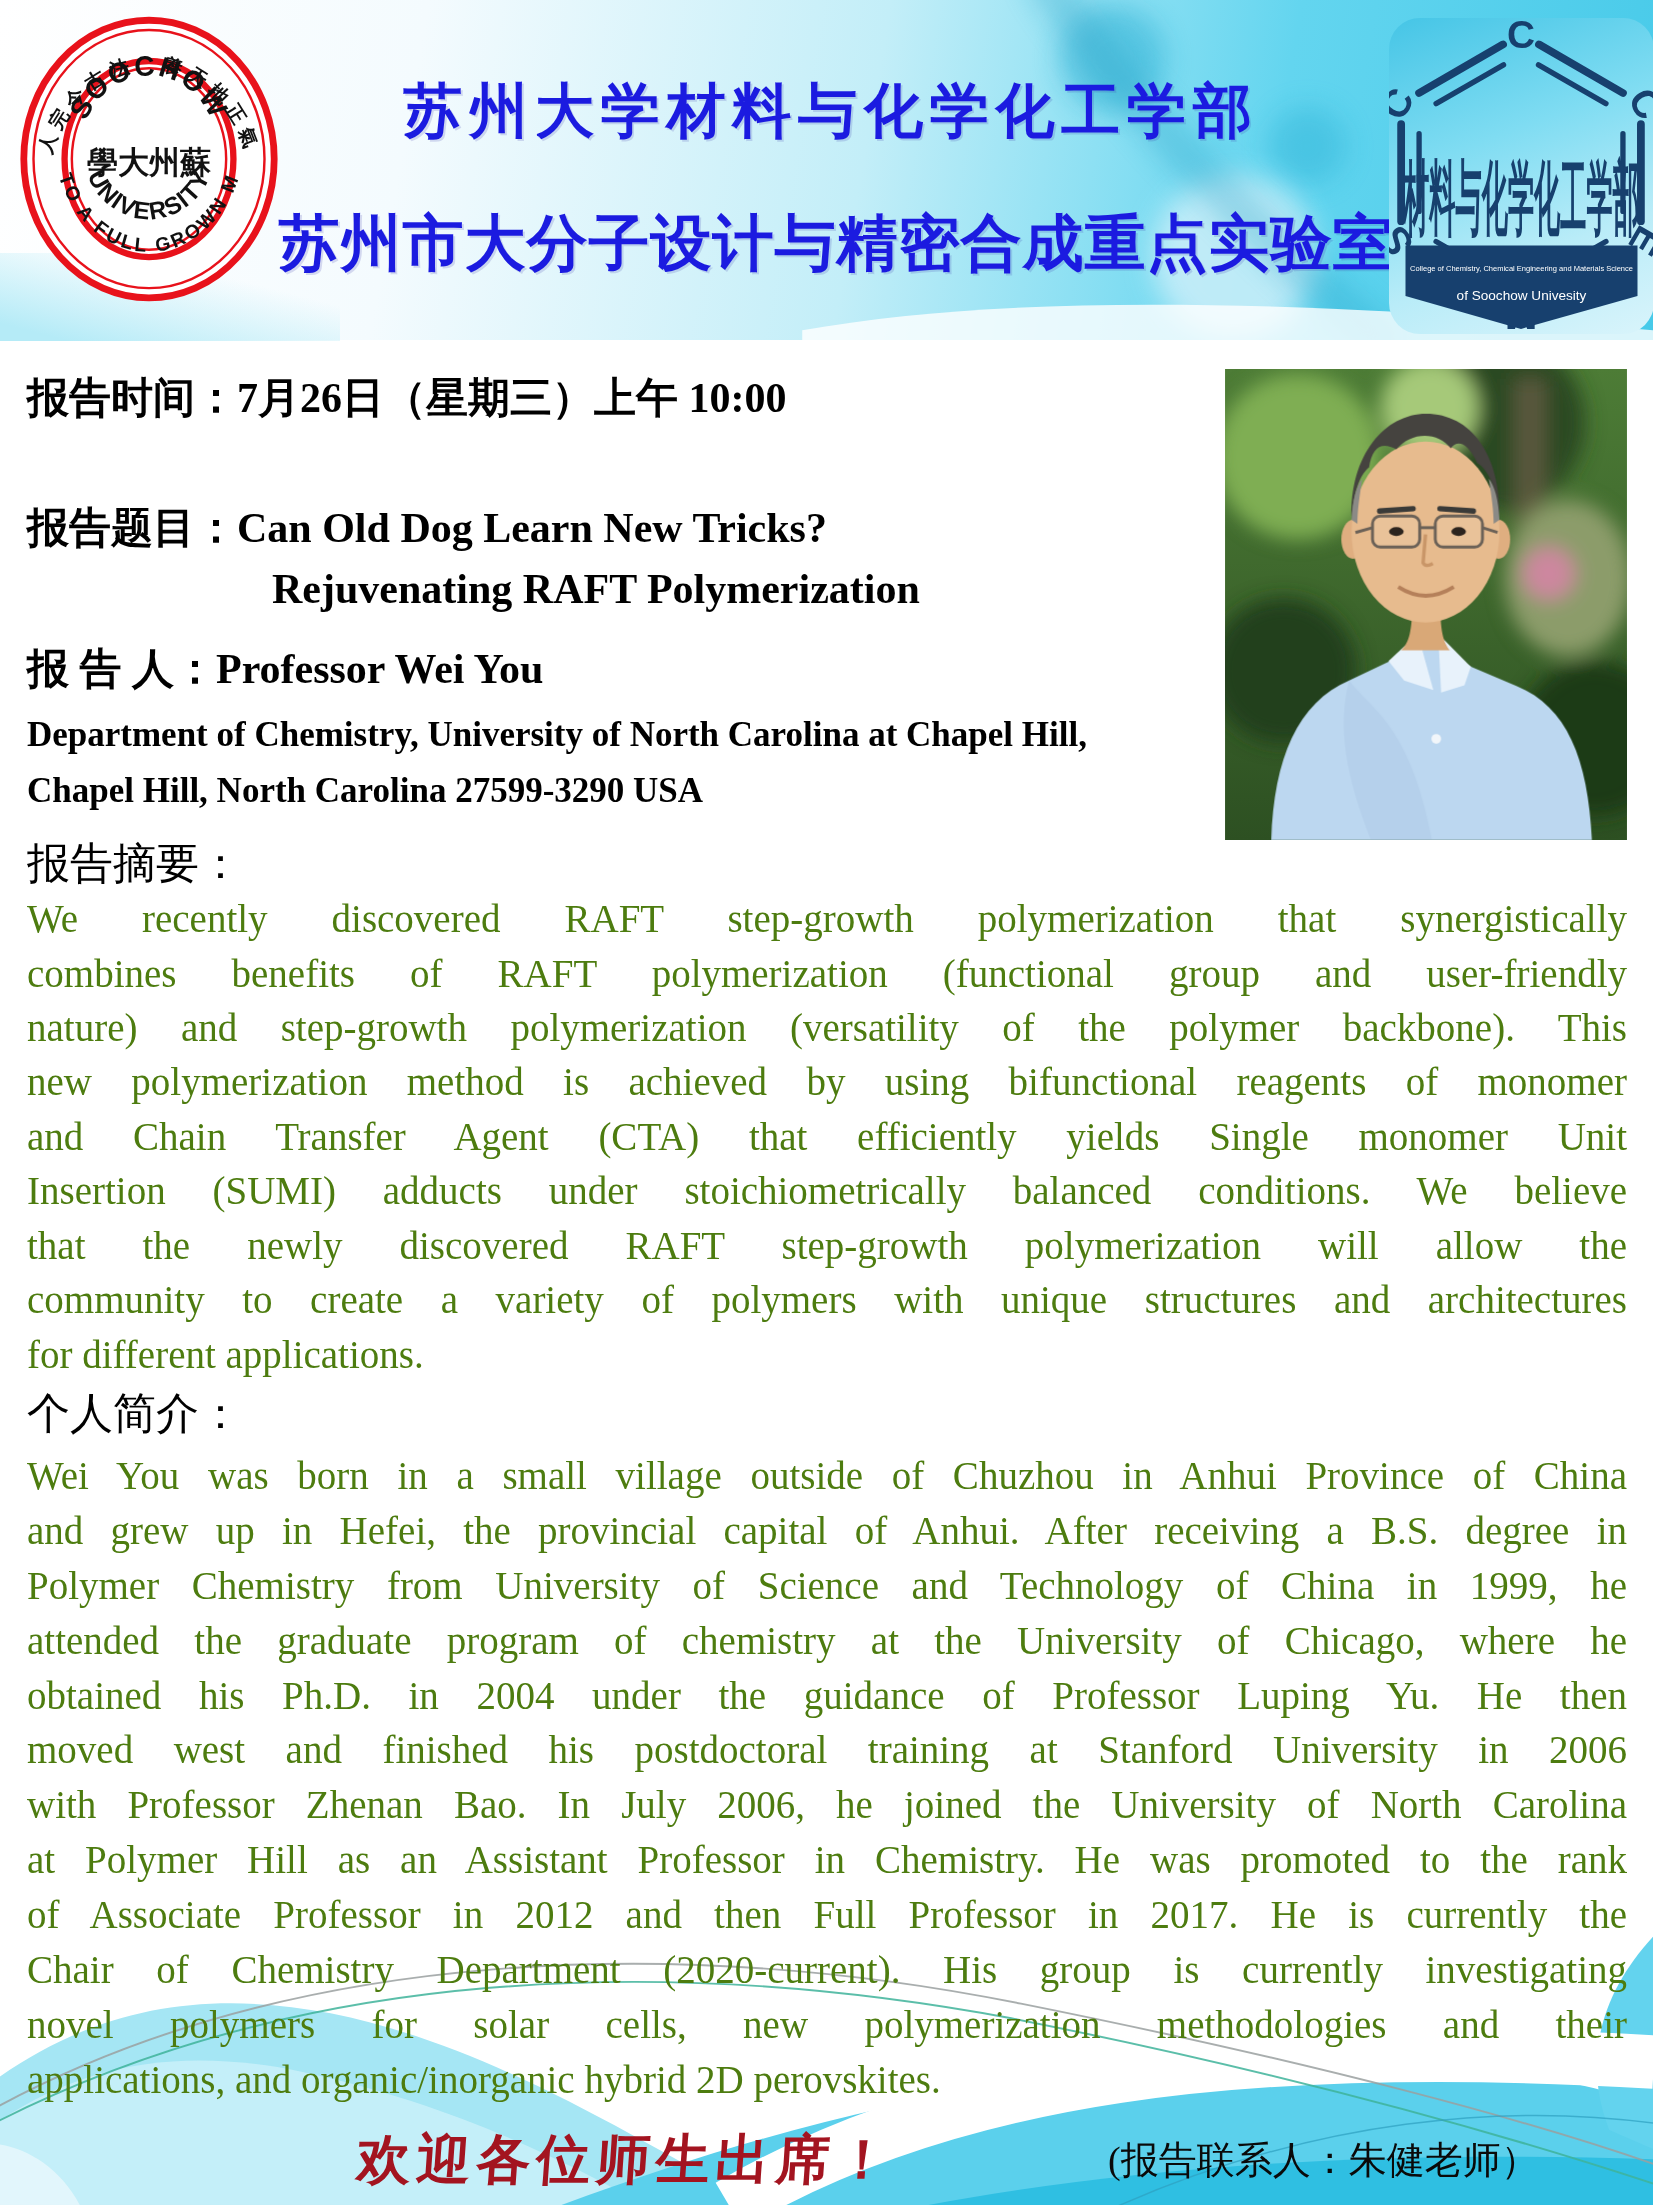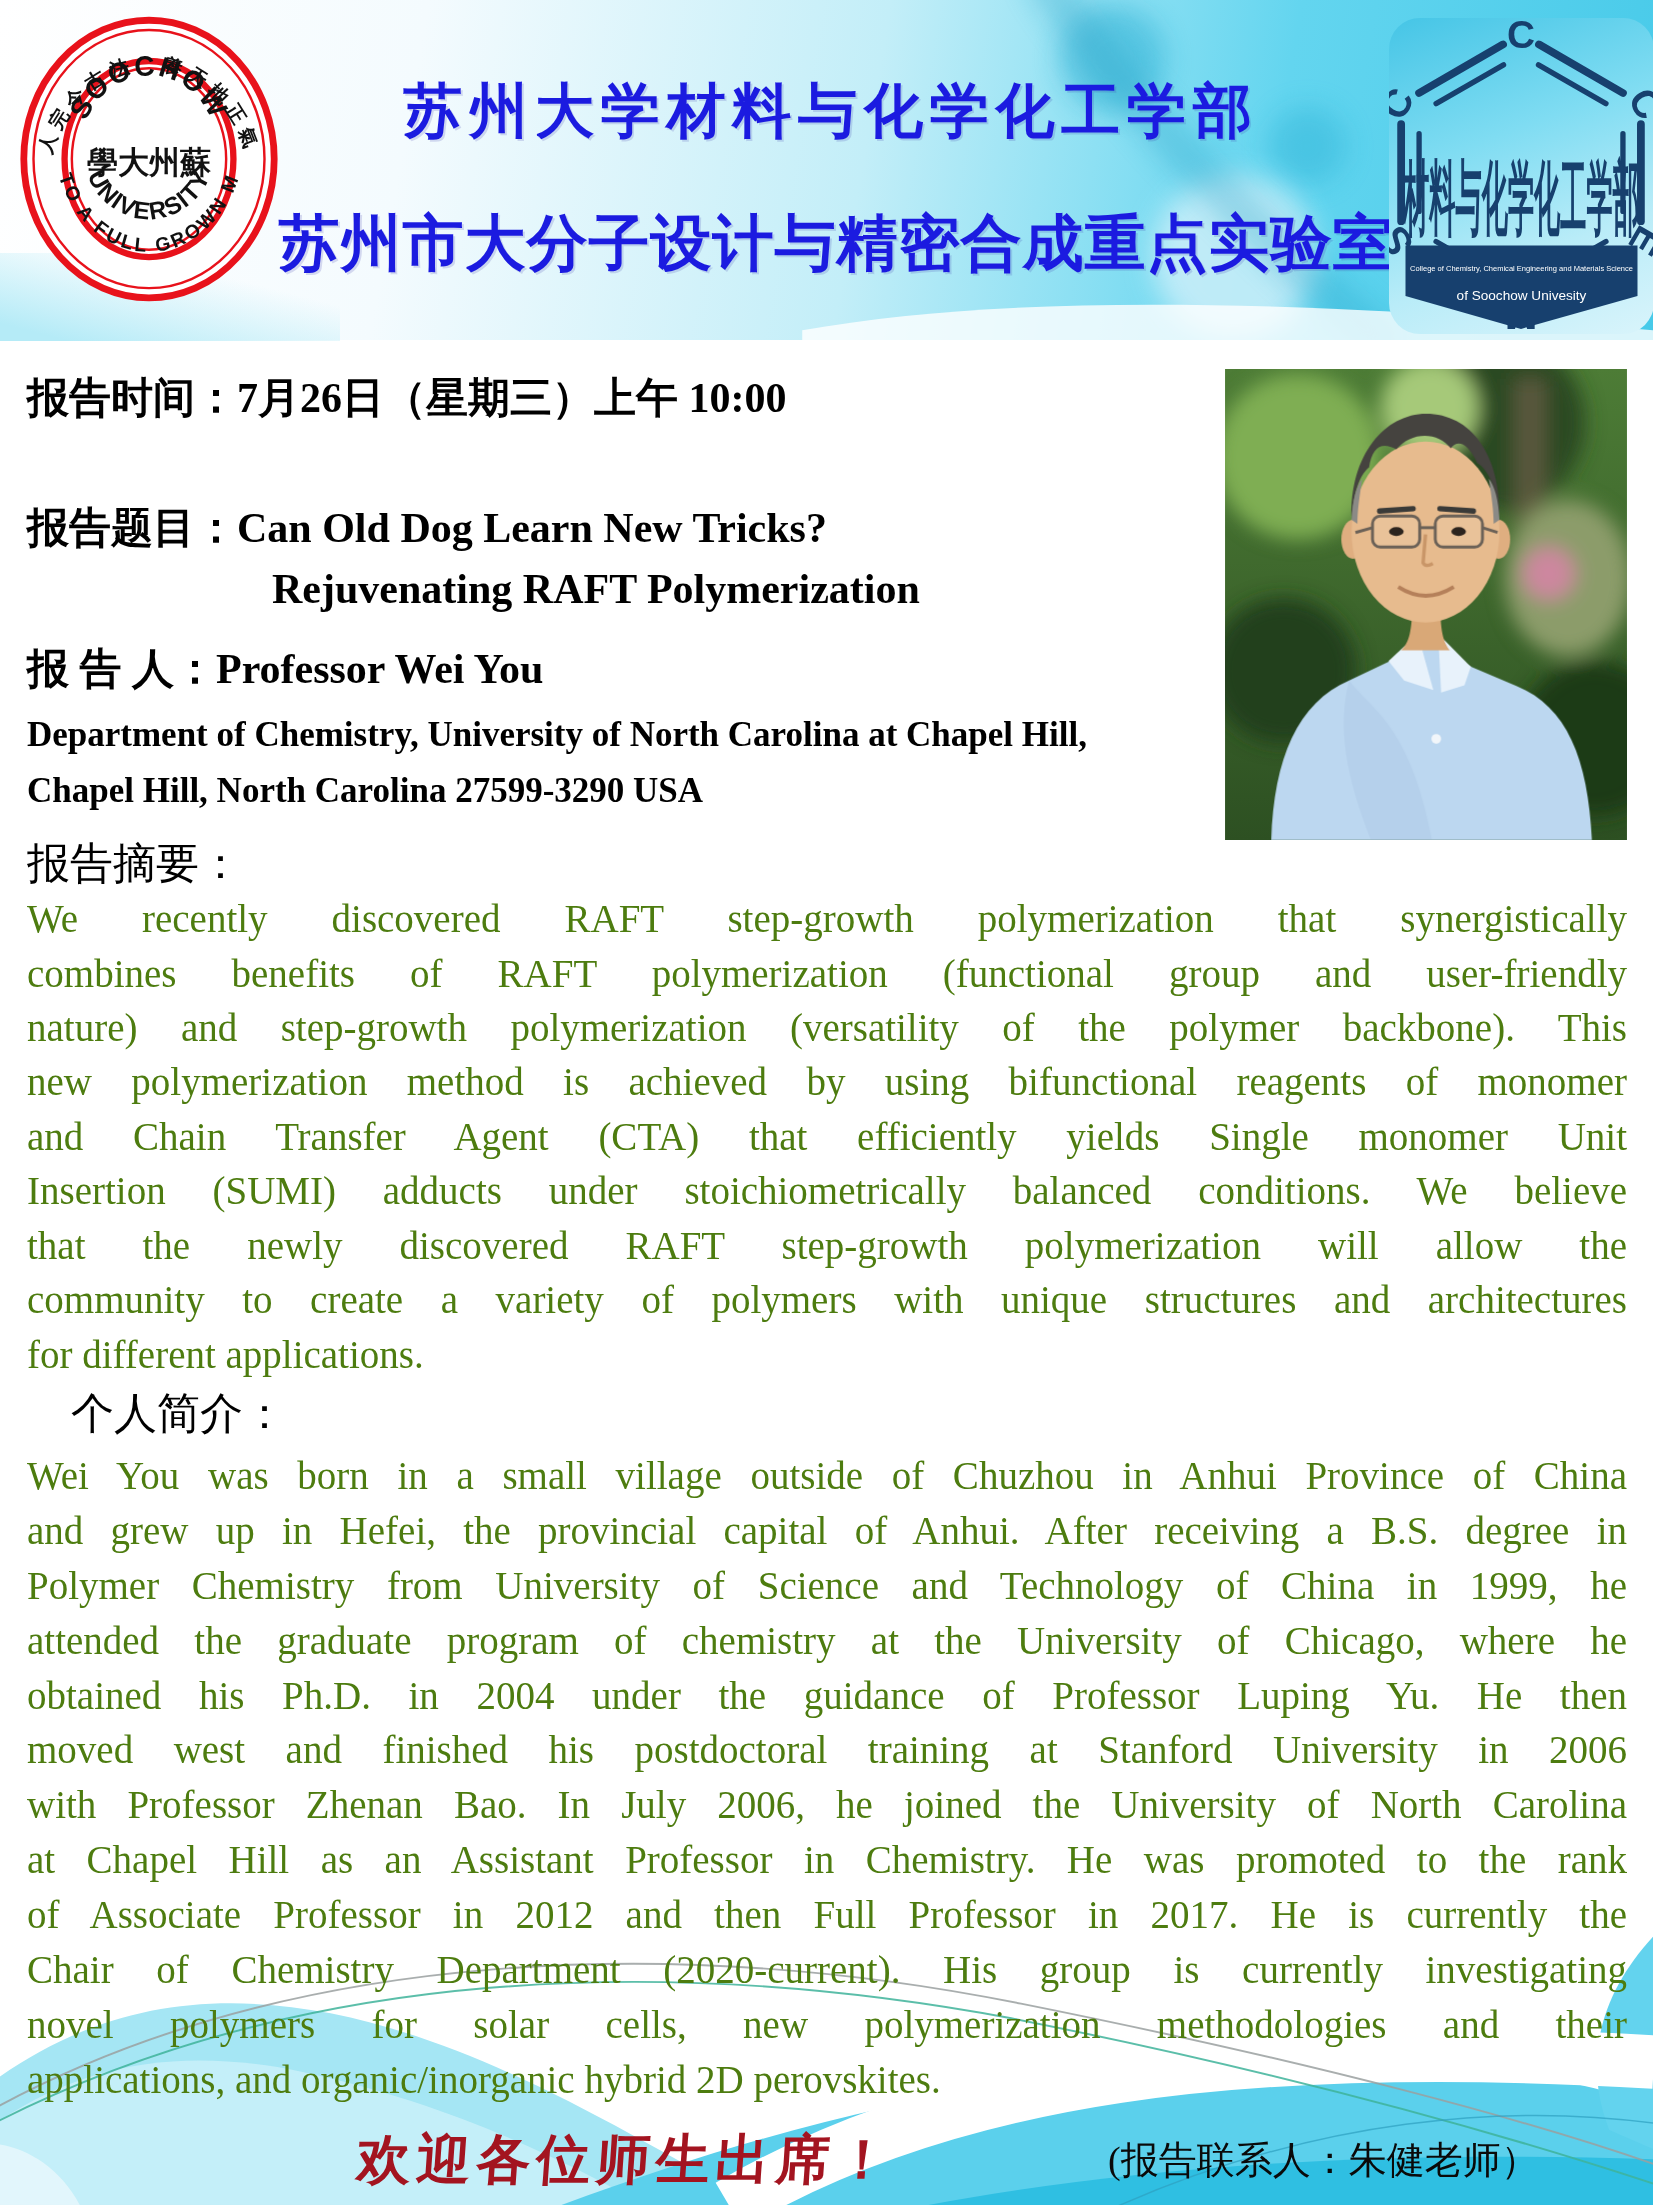--- a/index.html
+++ b/index.html
@@ -192,29 +192,29 @@
   <div class="line" style="top:892px;">We recently discovered RAFT step-growth polymerization that synergistically</div>
   <div class="line" style="top:947px;">combines benefits of RAFT polymerization (functional group and user-friendly</div>
   <div class="line" style="top:1001px;">nature) and step-growth polymerization (versatility of the polymer backbone). This</div>
   <div class="line" style="top:1055px;">new polymerization method is achieved by using bifunctional reagents of monomer</div>
   <div class="line" style="top:1110px;">and Chain Transfer Agent (CTA) that efficiently yields Single monomer Unit</div>
   <div class="line" style="top:1164px;">Insertion (SUMI) adducts under stoichiometrically balanced conditions. We believe</div>
   <div class="line" style="top:1219px;">that the newly discovered RAFT step-growth polymerization will allow the</div>
   <div class="line" style="top:1273px;">community to create a variety of polymers with unique structures and architectures</div>
   <div class="line last" style="top:1328px;">for different applications.</div>
 
-  <div class="h-cn" style="top:1385px;margin-left:44px;">个人简介：</div>
+  <div class="h-cn" style="top:1385px;">个人简介：</div>
   <div class="line" style="top:1449px;">Wei You was born in a small village outside of Chuzhou in Anhui Province of China</div>
   <div class="line" style="top:1504px;">and grew up in Hefei, the provincial capital of Anhui. After receiving a B.S. degree in</div>
   <div class="line" style="top:1559px;">Polymer Chemistry from University of Science and Technology of China in 1999, he</div>
   <div class="line" style="top:1614px;">attended the graduate program of chemistry at the University of Chicago, where he</div>
   <div class="line" style="top:1669px;">obtained his Ph.D. in 2004 under the guidance of Professor Luping Yu. He then</div>
   <div class="line" style="top:1723px;">moved west and finished his postdoctoral training at Stanford University in 2006</div>
   <div class="line" style="top:1778px;">with Professor Zhenan Bao. In July 2006, he joined the University of North Carolina</div>
-  <div class="line" style="top:1833px;">at Chapel Hill as an Assistant Professor in Chemistry. He was promoted to the rank</div>
+  <div class="line" style="top:1833px;">at Polymer Hill as an Assistant Professor in Chemistry. He was promoted to the rank</div>
   <div class="line" style="top:1888px;">of Associate Professor in 2012 and then Full Professor in 2017. He is currently the</div>
   <div class="line" style="top:1943px;">Chair of Chemistry Department (2020-current). His group is currently investigating</div>
   <div class="line" style="top:1998px;">novel polymers for solar cells, new polymerization methodologies and their</div>
   <div class="line last" style="top:2053px;">applications, and organic/inorganic hybrid 2D perovskites.</div>
 
   <svg class="footer-svg" width="1654" height="290" viewBox="0 0 3402 596">
     <path d="M0,596 L0,330 C200,190 420,150 680,200 C980,260 1250,420 1560,596 Z" fill="#a5e6f4"></path>
     <path d="M0,596 L0,420 C180,300 380,270 620,320 C900,380 1120,480 1330,596 Z" fill="#c8f0fa" opacity="0.9"></path>
     <path d="M1150,596 C1600,430 2000,330 2500,300 C2900,278 3200,320 3402,390 L3402,596 Z" fill="#5bd0ec"></path>
     <path d="M1900,596 C2300,520 2800,480 3402,500 L3402,596 Z" fill="#2fbfe2"></path>

